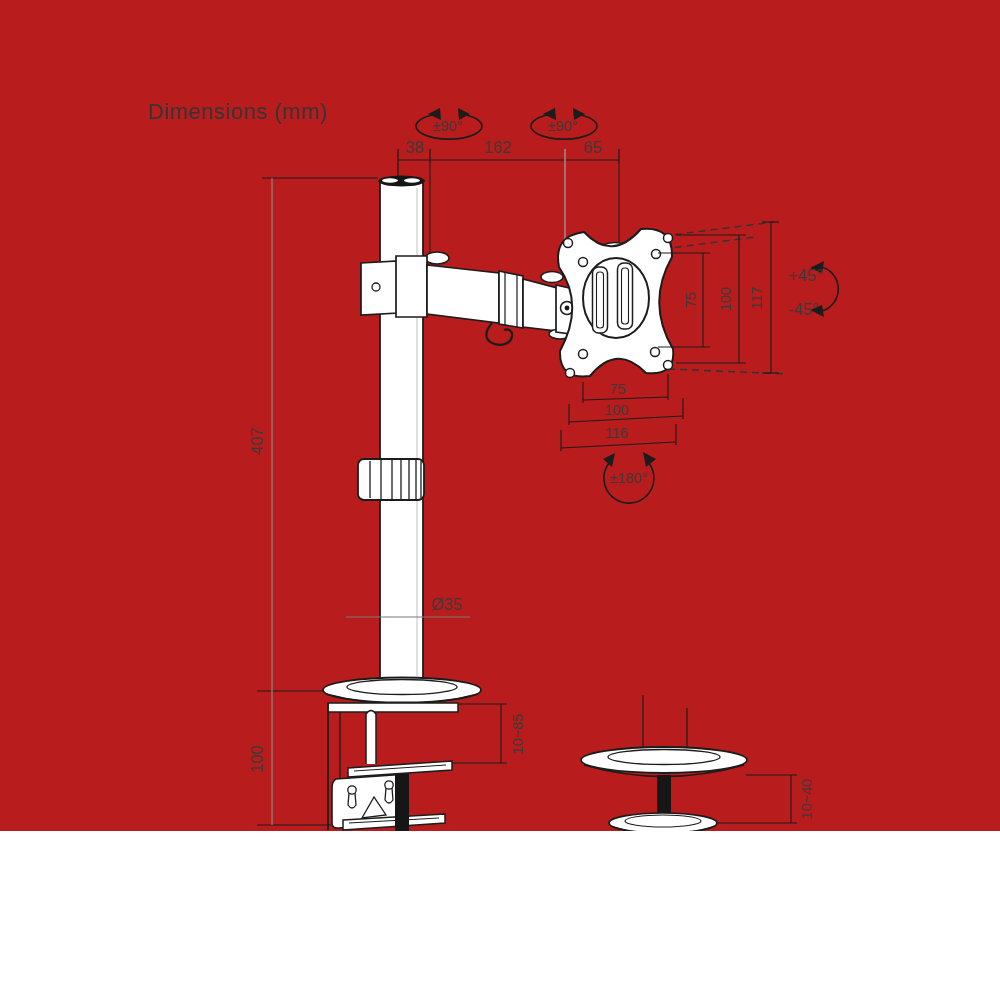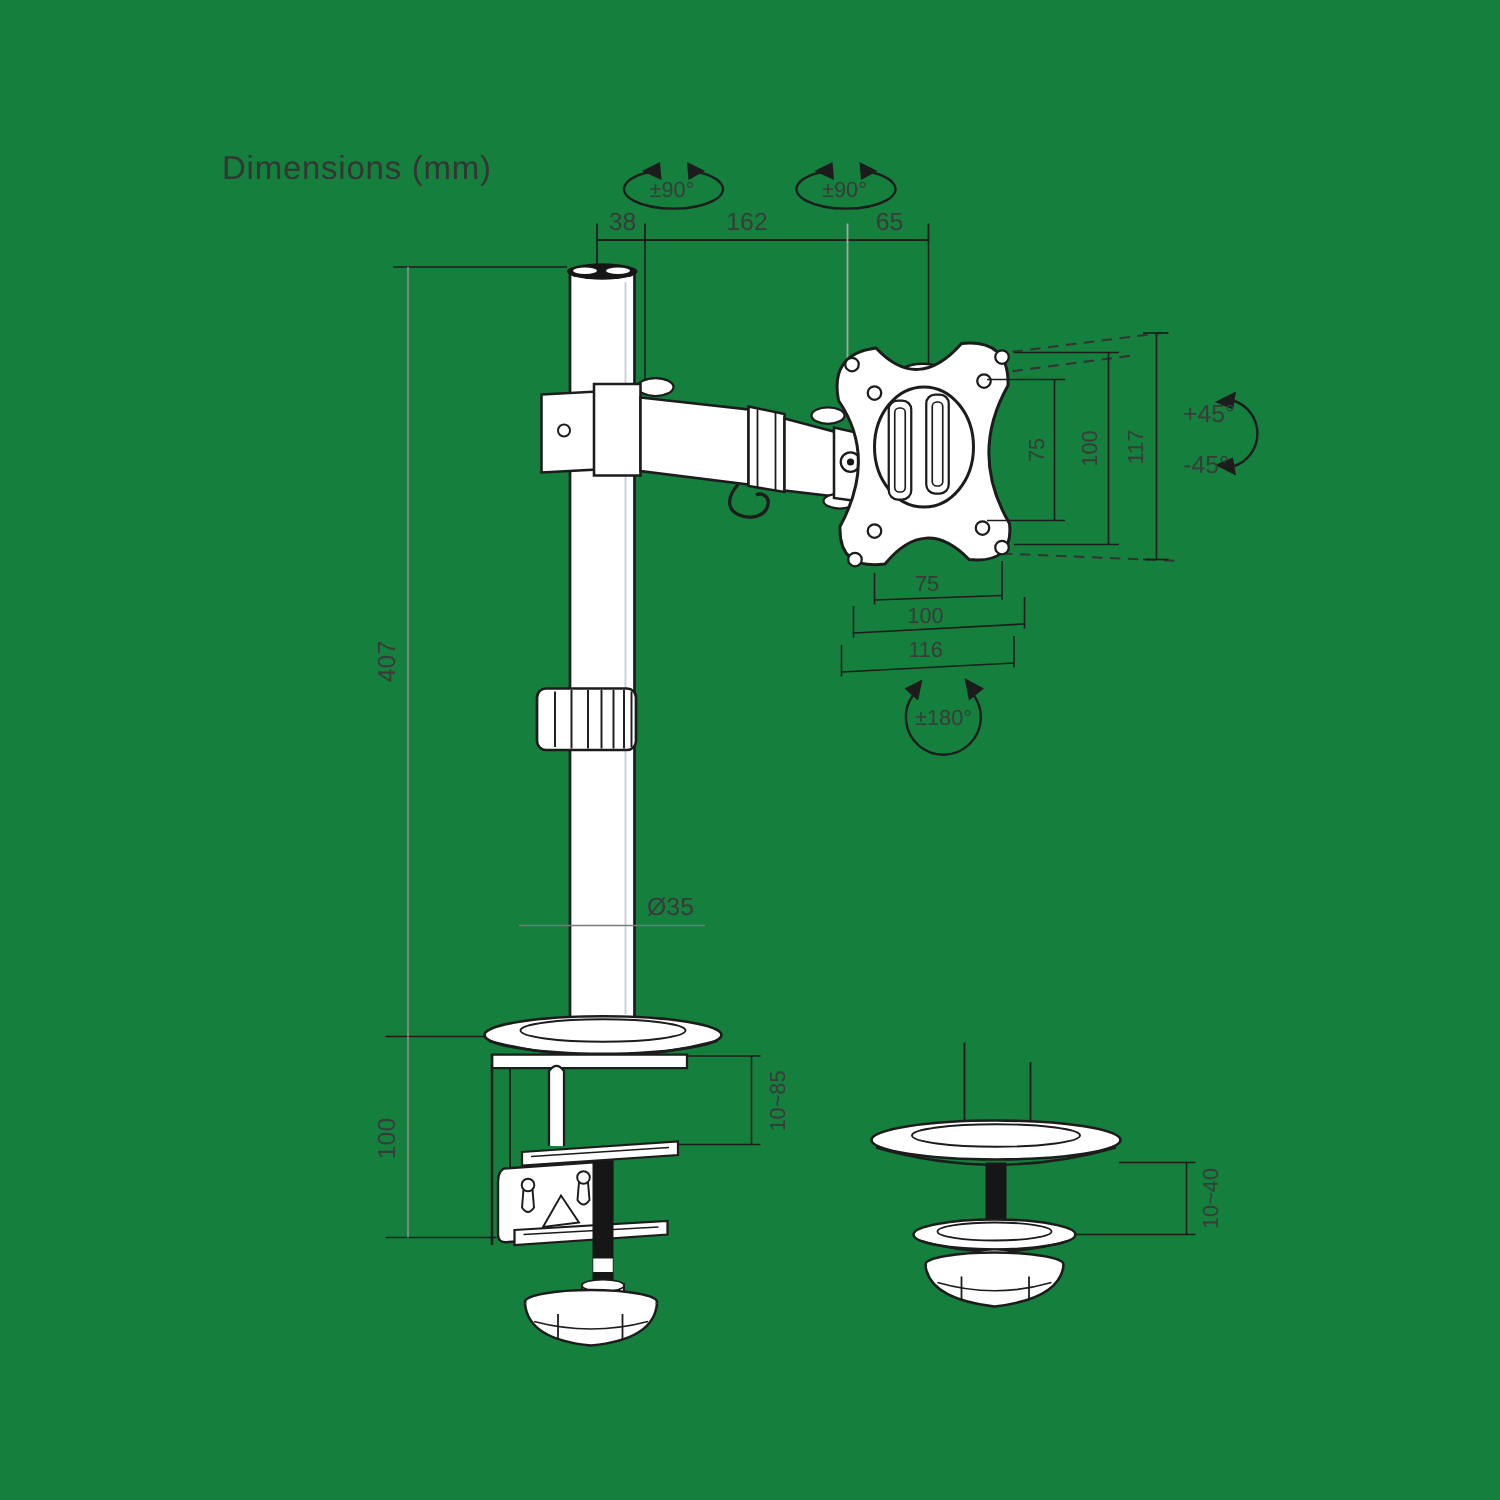--- a/index.html
+++ b/index.html
@@ -1,16 +1,16 @@
 <!DOCTYPE html>
 <html><head>
 <meta charset="utf-8">
 <style>
   html,body{margin:0;padding:0;background:#ffffff;}
-  .stage{position:relative;width:1000px;height:1000px;background:#15803d;overflow:hidden;
+  .stage{position:relative;width:1000px;height:831px;background:#b91c1c;overflow:hidden;
          font-family:"Liberation Sans", sans-serif;}
   svg{display:block;}
   text{fill:#3a3a3a;}
   .dimtxt{font-size:16.5px;}
   .smalltxt{font-size:14.5px;}
   .titletxt{font-size:22px;letter-spacing:.5px;fill:#353535;}
 </style>
 </head>
 <body>
 

